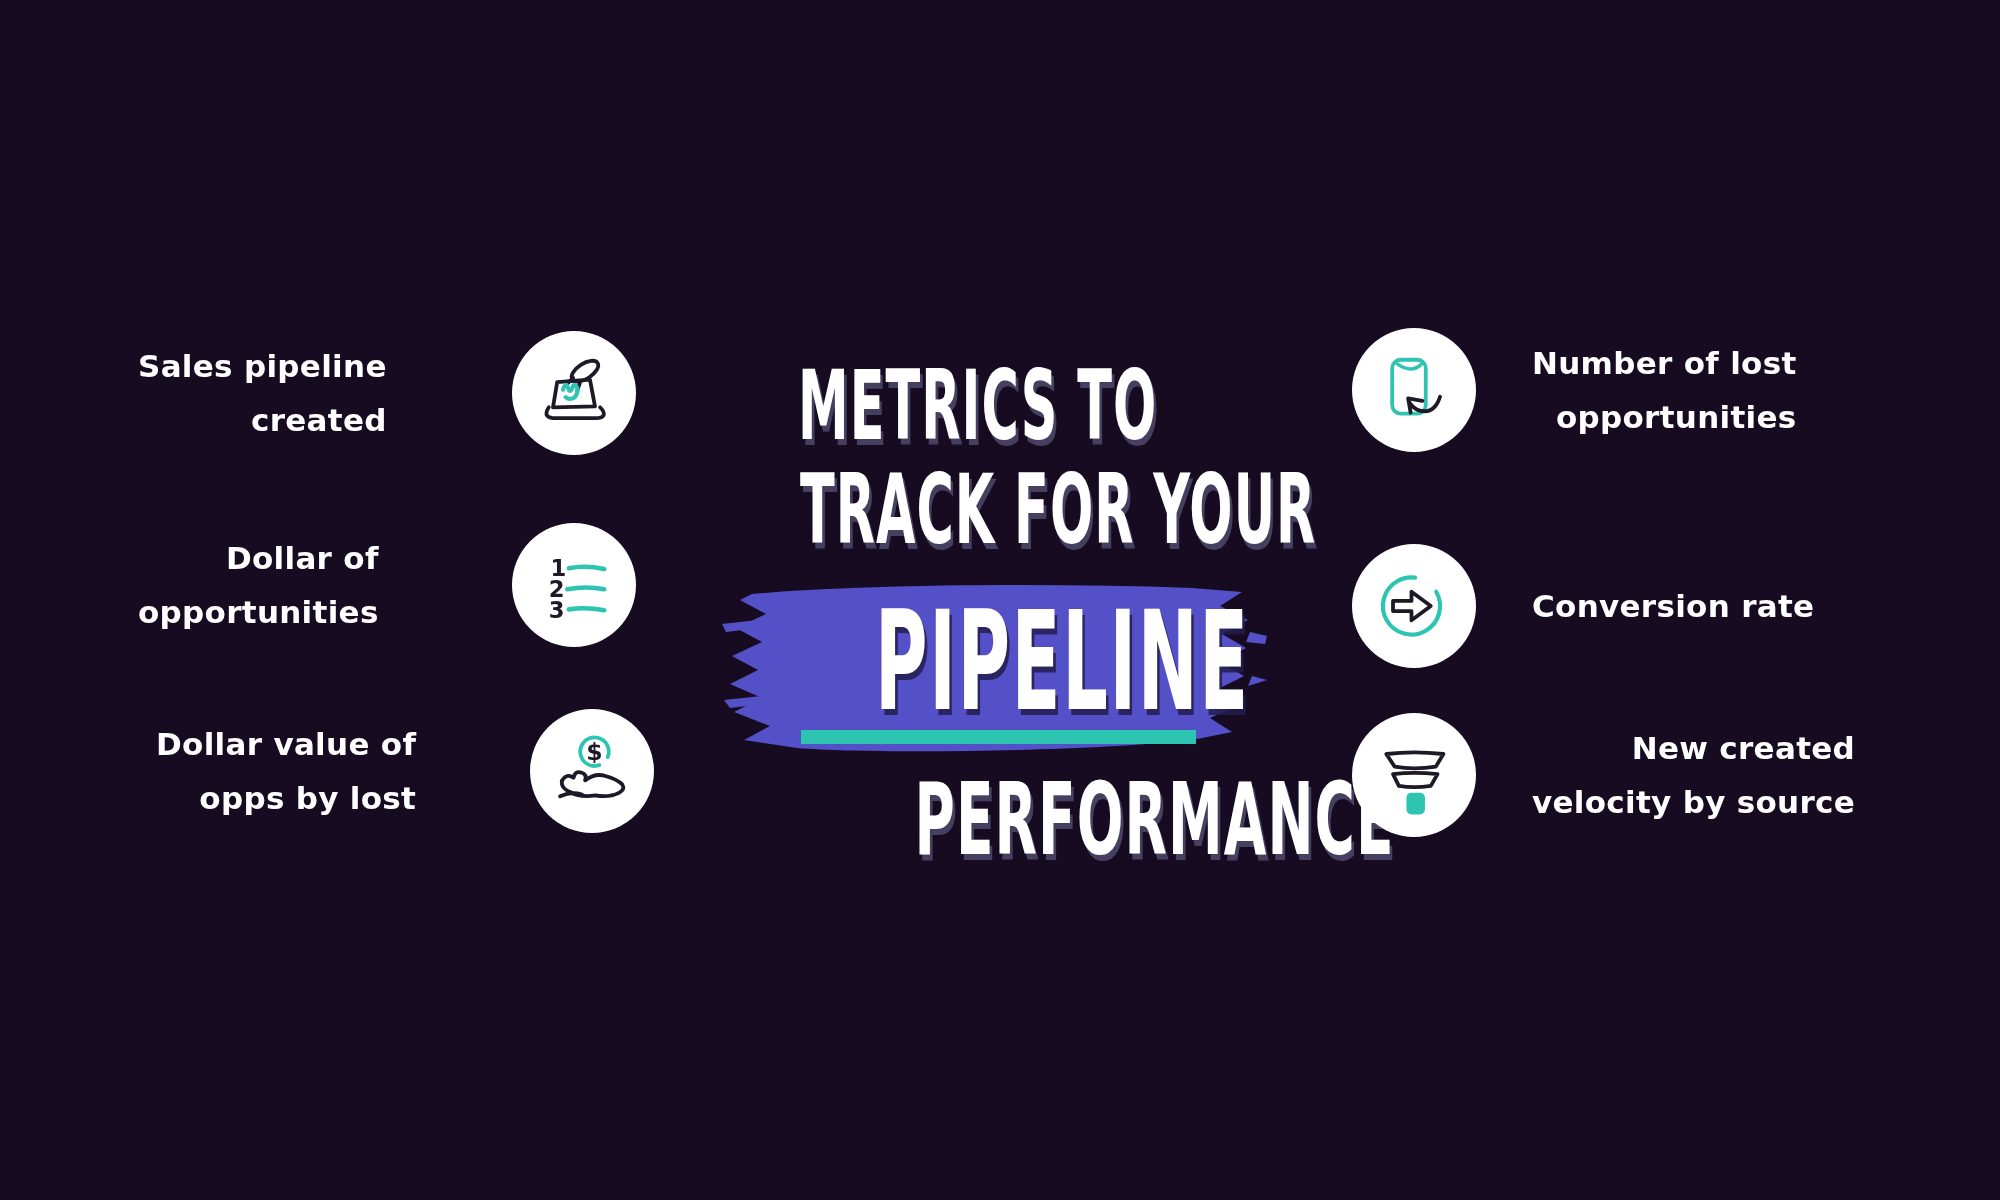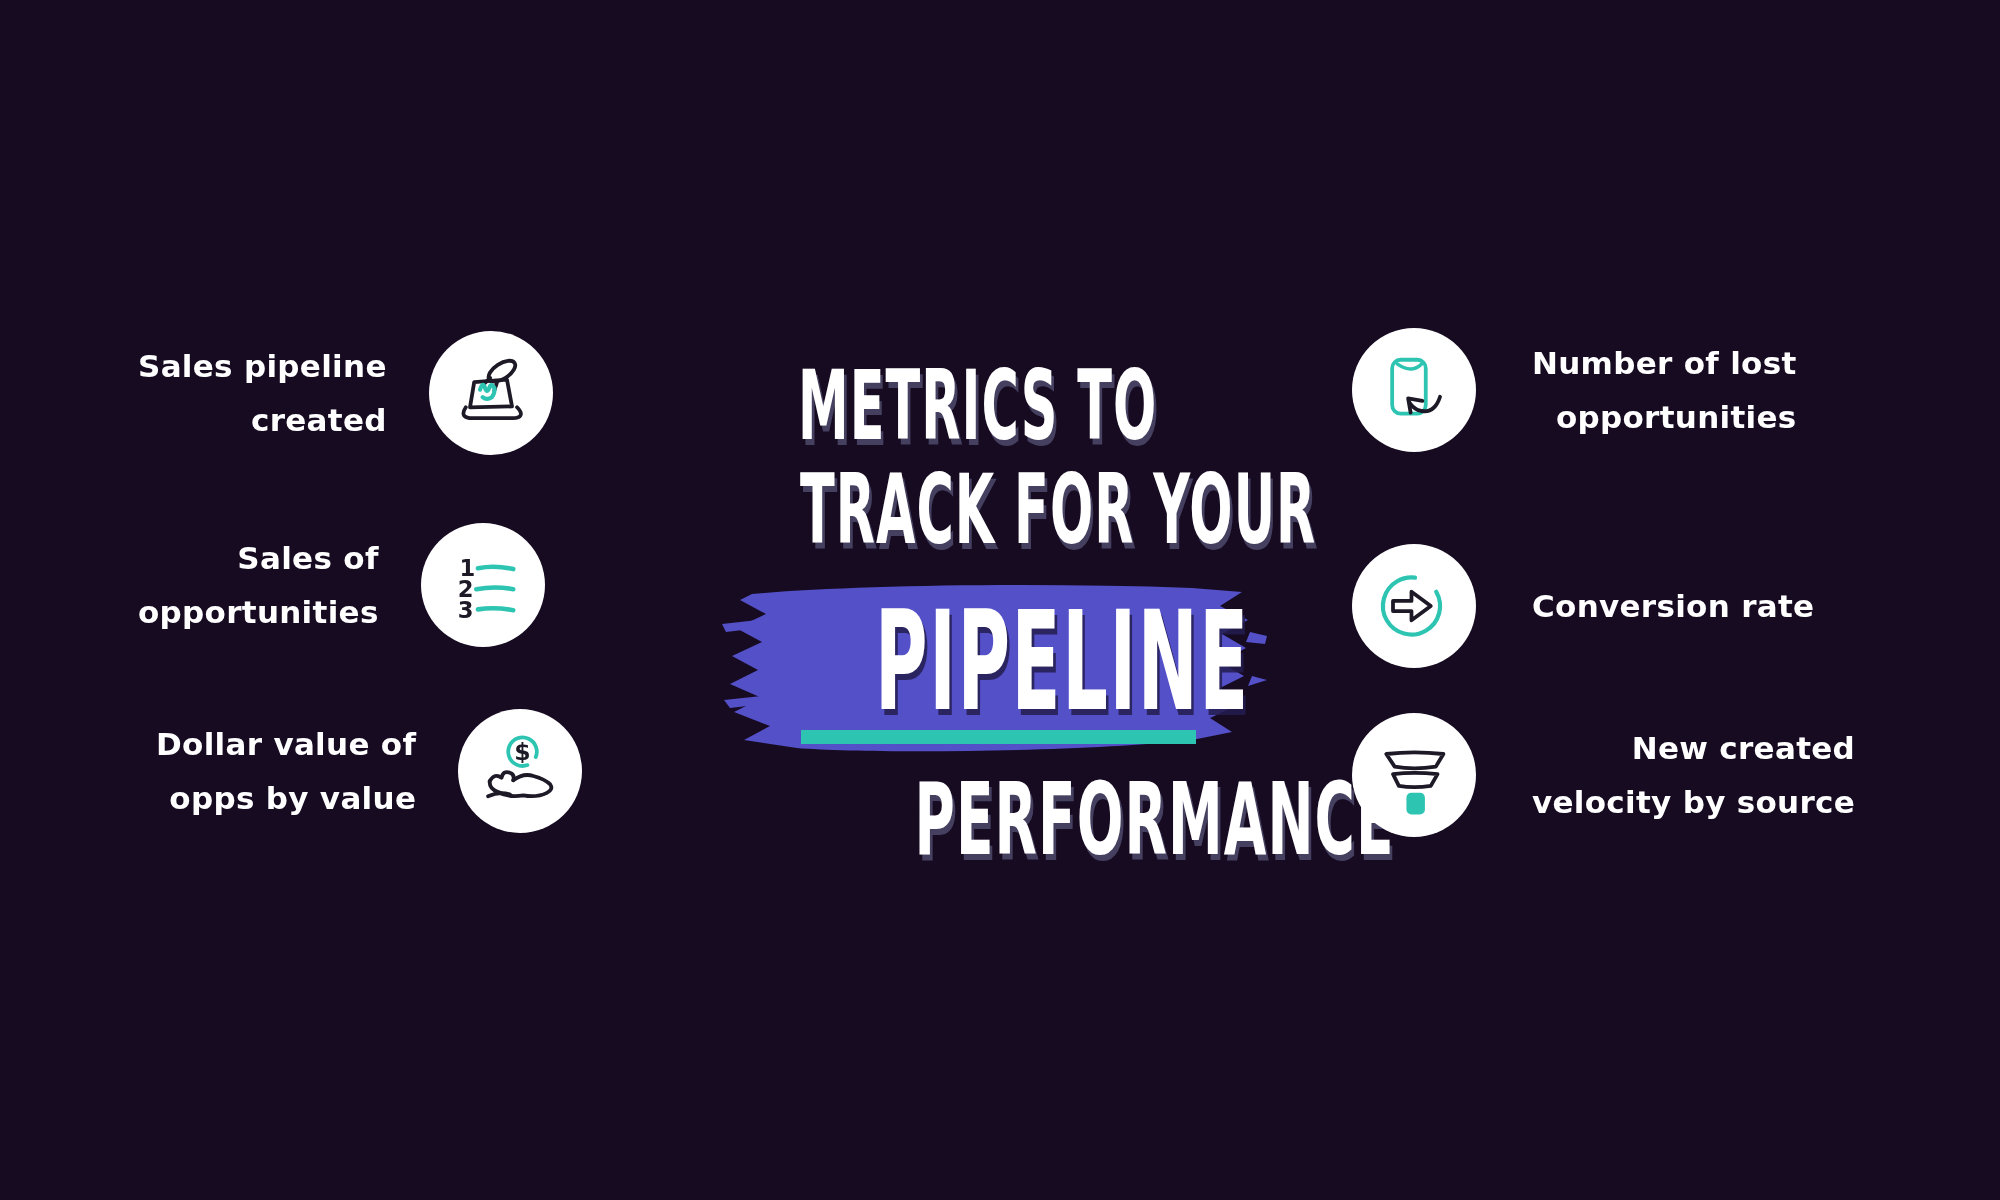--- a/index.html
+++ b/index.html
@@ -1,21 +1,21 @@
 <!DOCTYPE html>
 <html><head>
 <meta charset="utf-8">
 <style>
   html,body{margin:0;padding:0;background:#170b22;}
   #canvas{position:relative;width:2000px;height:1200px;background:#170b22;overflow:hidden;
           font-family:"DejaVu Sans","Liberation Sans",sans-serif;}
 
   
   .row{position:absolute;display:flex;align-items:center;height:124px;}
-  .left-row{justify-content:flex-start;}
+  .left-row{justify-content:space-between;}
   .row-text{color:#ffffff;font-size:31px;font-weight:bold;line-height:54px;letter-spacing:.3px;}
   .left-row .row-text{text-align:right;margin-right:42px;}
   .right-row .row-text{text-align:right;margin-left:56px;}
   .circle{flex:0 0 124px;width:124px;height:124px;border-radius:50%;background:#ffffff;
           display:flex;align-items:center;justify-content:center;}
   .icon{width:84px;height:84px;}
 
   
   .stroke{fill:none;stroke:#1d1926;stroke-width:4.5;stroke-linecap:round;stroke-linejoin:round;}
   .tstroke{fill:none;stroke:#2ec4b2;stroke-linecap:round;stroke-linejoin:round;}
@@ -72,41 +72,41 @@
         <ellipse class="stroke" cx="63" cy="24" rx="18" ry="9" transform="rotate(-33 63 24)"></ellipse>
         <path class="stroke" d="M49 32 L42 39"></path>
         <path class="stroke" d="M57 38 L54 47"></path>
         <path class="tstroke" stroke-width="5" d="M37 46 Q40 36 43 44 Q45 51 48 44 Q50 37 54 44 Q55 50 51 55 Q45 59 40 55"></path>
       </svg>
     </div>
   </div>
 
   <div class="row left-row" style="left:138px;top:523px;width:498px">
     <div class="row-text">
-      <div>Sales of</div>
+      <div>Dollar of</div>
       <div>opportunities</div>
     </div>
     <div class="circle">
       <svg class="icon" viewBox="0 0 100 100" aria-hidden="true">
         <g font-family="DejaVu Sans, sans-serif" font-size="27" font-weight="bold" fill="#1d1926">
           <text x="22" y="39">1</text>
             <text x="20" y="64">2</text>
             <text x="20" y="89">3</text>
         </g>
         <path class="tstroke" stroke-width="5.5" d="M44 30 Q64 26 86 31"></path>
         <path class="tstroke" stroke-width="5.5" d="M42 55 Q64 51 86 55"></path>
         <path class="tstroke" stroke-width="5.5" d="M44 79 Q64 76 86 80"></path>
       </svg>
     </div>
   </div>
 
   <div class="row left-row" style="left:156px;top:709px;width:498px">
     <div class="row-text">
       <div>Dollar value of</div>
-      <div>opps by value</div>
+      <div>opps by lost</div>
     </div>
     <div class="circle">
       <svg class="icon" viewBox="0 0 100 100" aria-hidden="true">
         <circle class="tstroke" stroke-width="4.5" cx="53" cy="27" r="17" stroke-dasharray="92 15" transform="rotate(70 53 27)"></circle>
         <text x="53" y="37" text-anchor="middle" font-size="28" font-weight="bold" fill="#1d1926" font-family="DejaVu Sans, sans-serif">$</text>
         <path class="stroke" d="M14 62 Q20 52 28 58 Q30 49 38 52 Q44 54 42 61"></path>
         <path class="stroke" d="M42 61 Q54 52 66 56 Q80 60 86 66 Q90 72 82 76 Q70 82 54 79 Q36 82 24 75 Q13 71 14 62"></path>
         <path class="stroke" d="M12 80 Q26 74 38 78"></path>
       </svg>
     </div>

